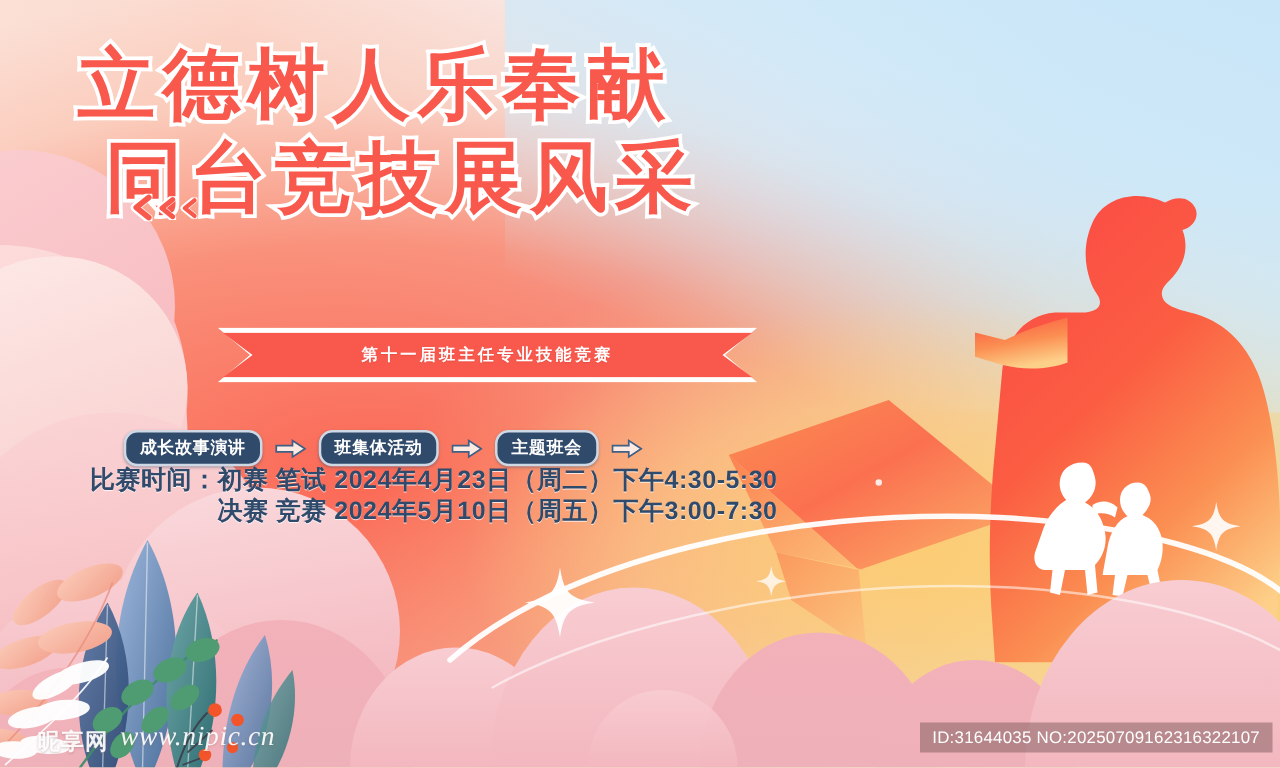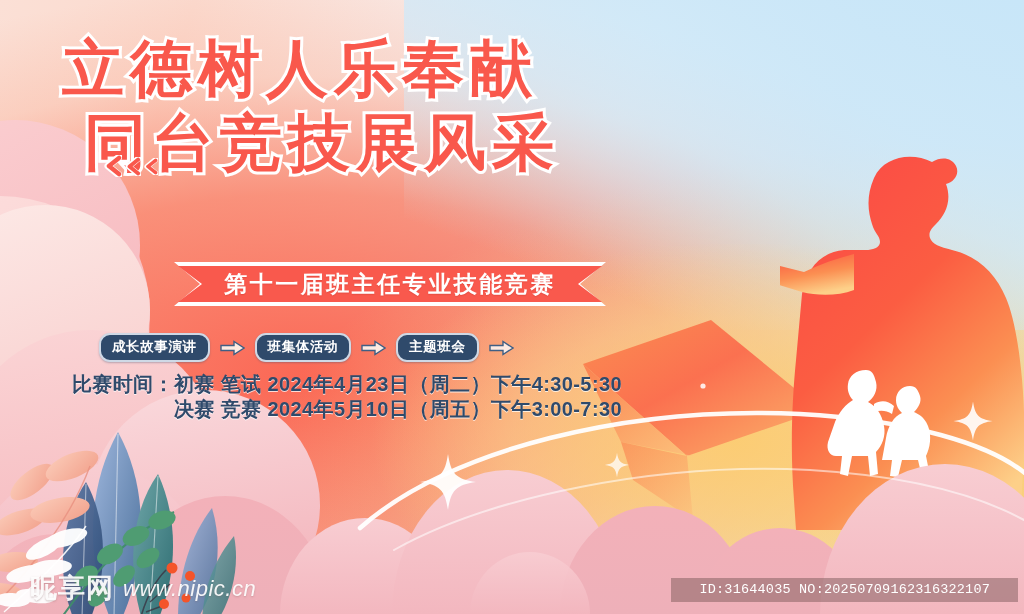--- a/index.html
+++ b/index.html
@@ -83,27 +83,27 @@
   }
   .ribbon-fill {
     position:absolute; left:178px; top:266px; width:424px; height:36px;
     background:#f9594d;
     clip-path:polygon(0 0, 24px 50%, 0 100%, 424px 100%, 400px 50%, 424px 0);
     -webkit-clip-path:polygon(0 0, 24px 50%, 0 100%, 424px 100%, 400px 50%, 424px 0);
   }
   .ribbon-text {
     position:absolute; left:178px; top:266px; width:424px; height:36px;
     display:flex; align-items:center; justify-content:center;
-    color:#fff; font-size:23px; font-weight:bold; letter-spacing:2.5px;
+    color:#fff; font-size:13px; font-weight:bold; letter-spacing:2.5px;
     text-shadow:0 1px 1px rgba(180,40,30,.25);
   }
 
   
   .flow {
-    position:absolute; left:99px; top:333px;
+    position:absolute; left:99px; top:344px;
     display:flex; align-items:center; gap:10px;justify-content:flex-end;
   }
   .pill {
     background:#2f4a6b; color:#fff; border:2px solid #cfd9e6;
     border-radius:11px; font-size:13.5px; font-weight:bold;
     padding:3px 11px 4px; letter-spacing:.6px; white-space:nowrap;
     box-shadow:0 1px 2px rgba(60,80,110,.35);
   }
   .arrow { width:25px; height:16px; display:block; }
 
@@ -116,35 +116,35 @@
     text-shadow:0 1px 0 rgba(255,255,255,.75);
   }
   .dates div { white-space:nowrap; }
 
   
   .wm {
     position:absolute; left:30px; bottom:12px; display:flex;
     align-items:flex-end; gap:9px; pointer-events:none;
   }
   .wm-logo {
-    font-size:27px; font-weight:bold; color:rgba(255,255,255,.92);
+    font-size:18px; font-weight:bold; color:rgba(255,255,255,.92);
     letter-spacing:1px; line-height:1;
     text-shadow:0 1px 2px rgba(120,90,90,.35);
   }
   .wm-url {
     font-size:22px; font-style:italic; color:rgba(255,255,255,.92);
     letter-spacing:.5px; line-height:1; padding-bottom:2px;
-    font-family:Liberation Sans, sans-serif;
+    font-family:Liberation Serif, serif;
     text-shadow:0 1px 2px rgba(120,90,90,.3);
   }
   .idbar {
     position:absolute; right:6px; bottom:12px;
     background:rgba(120,86,86,.48); color:#fff;
-    font-size:13.5px; letter-spacing:.2px; padding:4px 28px 5px;
-    font-family:Liberation Mono, monospace;
+    font-size:13.5px; letter-spacing:.2px; padding:4px 10px 5px;
+    font-family:Liberation Sans, sans-serif;
   }
 </style>
 </head>
 <body>
 
 <div id="poster">
 
   <div class="sky"></div>
   <div class="warmglow"></div>
 

